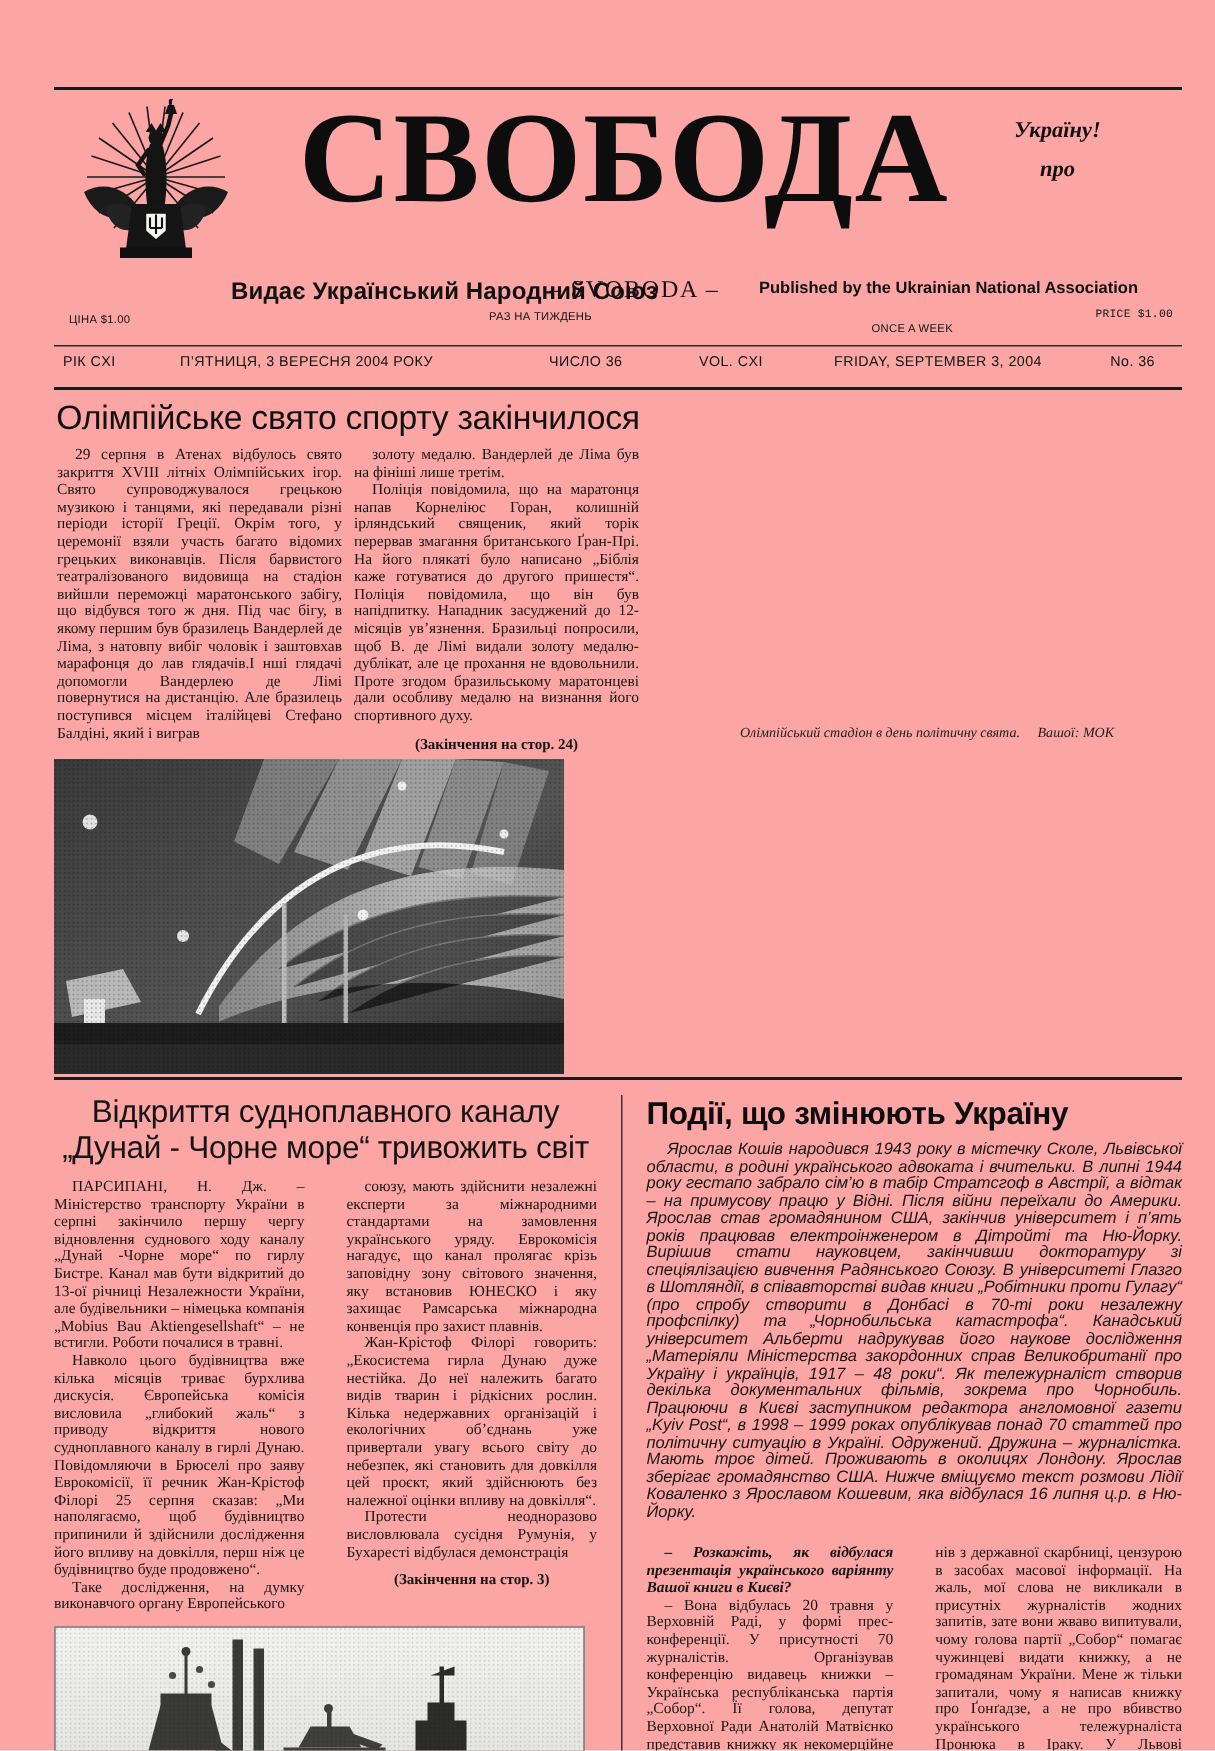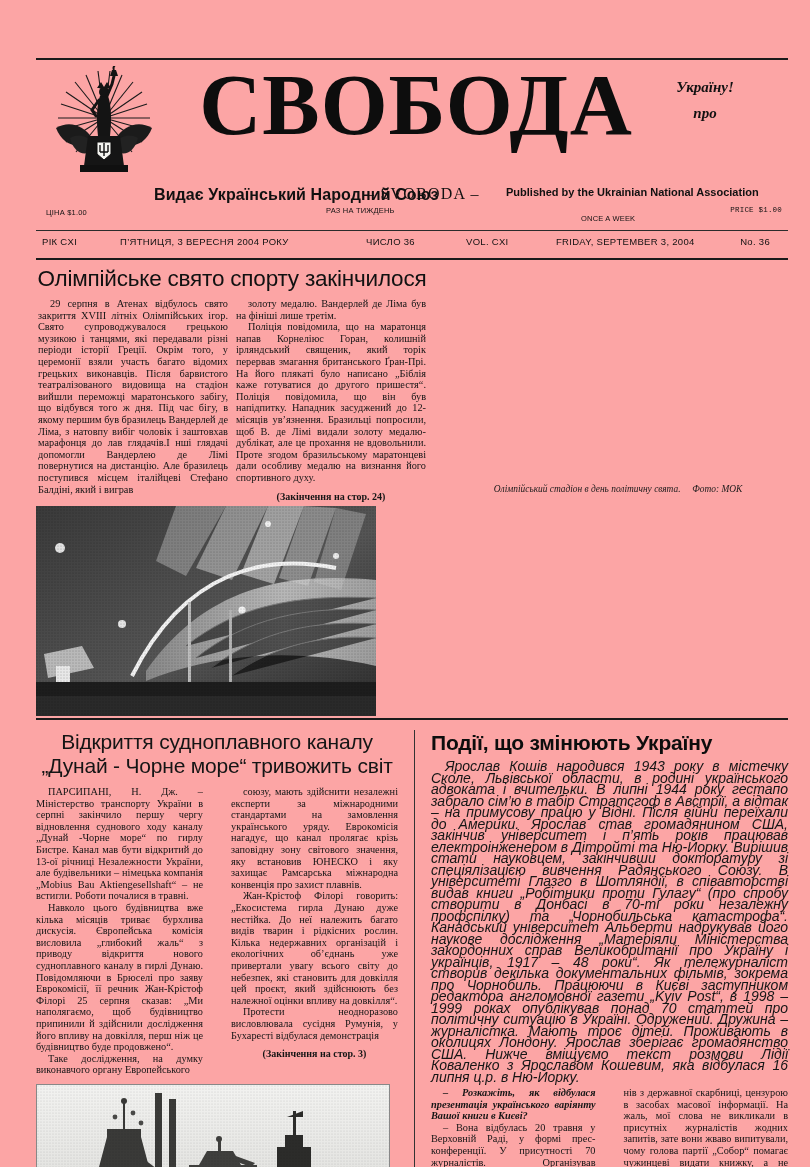--- a/index.html
+++ b/index.html
@@ -209,25 +209,25 @@
   }
   .two-col {
     display: flex;
     gap: 28px;
   }
   .two-col .col { width: 175px; }
 
   .lede {
     font-family: "Liberation Sans", sans-serif;
     font-style: italic;
-    font-size: 14px;
+    font-size: 11px;
     line-height: 11.5px;
     text-align: justify;
     color: #161616;
-    margin: 0 0 4px 0;
+    margin: 0 0 16px 0;
     text-indent: 14px;
   }
   .qa-col { width: 173px; }
   .q {
     font-family: "Liberation Serif", serif;
     font-style: italic;
     font-weight: bold;
   }
 
   .photo2 {
@@ -402,21 +402,21 @@
               <circle cx="300" cy="50" r="3"></circle>
             <circle cx="232" cy="18" r="3"></circle>
           </g>
           <rect width="340" height="210" fill="url(#dots)"></rect>
         </svg>
       </div>
 
       <div class="photo1-cap caption">
         <span>Олімпійський стадіон в день політичну свята.</span>
         &nbsp;&nbsp;&nbsp;
-        <span>Фото: МОК</span>
+        <span>Вашої: МОК</span>
       </div>
     </div>
 
     <div class="rule-thick mid-rule"></div>
 
     <div class="lower">
 
       <div class="lower-left">
         <div class="hl-left">
           <div>Відкриття судноплавного каналу</div>

